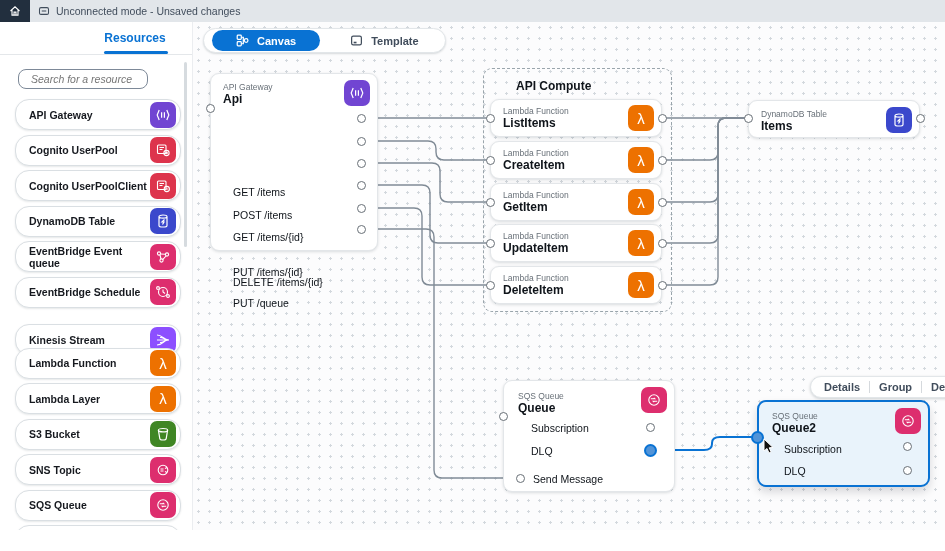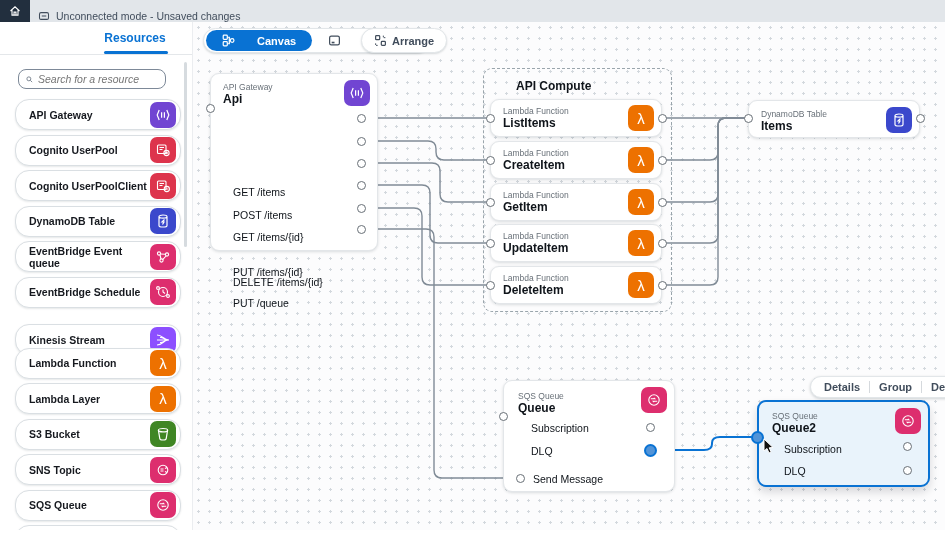--- a/index.html
+++ b/index.html
@@ -2,48 +2,48 @@
 <html><head>
 <meta charset="utf-8">
 <style>
   * { margin:0; padding:0; box-sizing:border-box; }
   html,body { width:945px; height:551px; background:#fff; font-family:"Liberation Sans", sans-serif; }
   #app { position:relative; width:945px; height:530px; overflow:hidden; background:#fff; }
 
   
   #topbar { position:absolute; left:0; top:0; width:945px; height:22px; background:#e2e6ea; }
   #home-btn { position:absolute; left:0; top:0; width:30px; height:22px; background:#222f3e; display:flex; align-items:center; justify-content:center; cursor:pointer; }
-  #mode-box { position:absolute; left:38px; top:0; height:22px; display:flex; align-items:flex-end; gap:6px; }
+  #mode-box { position:absolute; left:38px; top:0; height:22px; display:flex; align-items:center; gap:6px; }
   #mode-text { font-size:10.5px; color:#414d5c; }
 
   
   #sidebar { position:absolute; left:0; top:22px; width:193px; height:508px; background:#fff; border-right:1px solid #ebedf0; overflow:hidden; }
   #tabs { position:relative; height:33px; border-bottom:1px solid #e4e7ea; }
   .tab { position:absolute; top:0; height:32px; display:flex; align-items:center; justify-content:center; font-size:12px; font-weight:700; cursor:pointer; }
   #tab-list { left:10px; width:70px; color:#414d5c; }
   #tab-resources { left:96px; width:78px; color:#0972d3; }
   #tab-underline { position:absolute; left:104px; top:29px; width:64px; height:3px; background:#0972d3; border-radius:2px; }
-  #searchbox { position:absolute; left:18px; top:47px; width:148px; height:20px; border:1px solid #7d8998; border-radius:8px; background:#fff; display:flex; align-items:center; padding:0 7px; gap:5px; }
+  #searchbox { position:absolute; left:18px; top:47px; width:130px; height:20px; border:1px solid #7d8998; border-radius:8px; background:#fff; display:flex; align-items:center; padding:0 7px; gap:5px; }
   #searchbox input { border:none; outline:none; width:120px; font-size:10.5px; font-style:italic; color:#5f6b7a; background:transparent; font-family:"Liberation Sans",sans-serif; }
   .res-card { position:absolute; left:15px; width:166px; height:31px; background:#fff; border:1px solid #dadfe3; border-radius:14px; box-shadow:0 1px 2px rgba(0,28,36,.10); display:flex; align-items:center; padding:0 4px 0 13px; cursor:pointer; }
   .res-label { font-size:10.5px; font-weight:700; color:#16191f; flex:1; }
   .ric { width:26px; height:26px; border-radius:7px; display:flex; align-items:center; justify-content:center; color:#fff; }
   .ric svg { width:16px; height:16px; }
   .lam { font-size:15px; color:#fff; font-weight:400; line-height:1; }
   #sidebar-scroll { position:absolute; right:5px; top:40px; width:3px; height:185px; background:#d6dbdf; border-radius:2px; }
 
   
   #canvas { position:absolute; left:193px; top:22px; width:752px; height:508px; background:#fcfcfd;
     background-image:radial-gradient(circle, #d3d8dd 1.2px, transparent 1.3px); background-size:11px 11px; }
   #conn-layer { position:absolute; left:0; top:0; width:945px; height:530px; pointer-events:none; }
 
   
   .pill { position:absolute; top:28px; height:25px; background:#fff; border:1px solid #e2e6e9; border-radius:13px; box-shadow:0 1px 2px rgba(0,28,36,.15); display:flex; align-items:center; }
   #seg { left:203px; padding:2px; gap:0; }
-  .seg-btn { height:21px; border-radius:11px; display:flex; align-items:center; gap:22px; padding:0 16px; font-size:11px; font-weight:700; cursor:pointer; }
+  .seg-btn { height:21px; border-radius:11px; display:flex; align-items:center; gap:8px; padding:0 24px; font-size:11px; font-weight:700; cursor:pointer;margin-left:6px; }
   #btn-canvas { background:#0972d3; color:#fff; }
   #btn-template { color:#414d5c; }
   #btn-arrange { left:361px; padding:0 12px; gap:5px; font-size:11px; font-weight:700; color:#414d5c; cursor:pointer; }
 
   
   .node { position:absolute; background:#fff; border:1px solid #e3e6e9; border-radius:9px; box-shadow:0 1px 3px rgba(0,28,36,.14); }
   .ntype { position:absolute; left:12px; top:8px; font-size:8.5px; color:#687078; }
   .ntitle { position:absolute; left:12px; top:18px; font-size:12px; font-weight:700; color:#0f141a; }
   .nicon { position:absolute; right:7px; top:6px; width:26px; height:26px; border-radius:7px; display:flex; align-items:center; justify-content:center; color:#fff; }
   .nicon svg { width:16px; height:16px; }
@@ -241,28 +241,20 @@
         </svg>
       <span>Canvas</span>
     </div>
     <div class="seg-btn" id="btn-template">
       <svg width="13" height="13" viewBox="0 0 16 16" fill="none" stroke="#414d5c" stroke-width="1.5">
           <rect x="2" y="2.5" width="12" height="11" rx="2"></rect>
           <path d="M4.5 10.5 H8" stroke-width="2"></path>
         </svg>
       <span>Template</span>
     </div>
-  </div>
-  <div class="pill" id="btn-arrange">
-    <svg width="13" height="13" viewBox="0 0 16 16" fill="none" stroke="#414d5c" stroke-width="1.5">
-        <rect x="2" y="2" width="5" height="5" rx="1"></rect>
-        <rect x="9" y="9" width="5" height="5" rx="1"></rect>
-        <path d="M11.5 2 v2 M14 4.5 h-2 M2 11.5 v2 M4.5 14 h-2" stroke-width="1.2"></path>
-      </svg>
-    <span>Arrange</span>
   </div>
 
   <div class="node" style="left:210px; top:73px; width:168px; height:178px;">
     <div class="ntype">API Gateway</div>
     <div class="ntitle">Api</div>
     <div class="nicon" style="background: rgb(113, 69, 210);">
         <svg viewBox="0 0 16 16" fill="none" stroke="#fff" stroke-width="1.2">
           <path d="M4.2 3 L2.2 8 L4.2 13"></path>
           <path d="M11.8 3 L13.8 8 L11.8 13"></path>
           <path d="M6.6 5.2 v5.6 M9.4 5.2 v5.6"></path>

